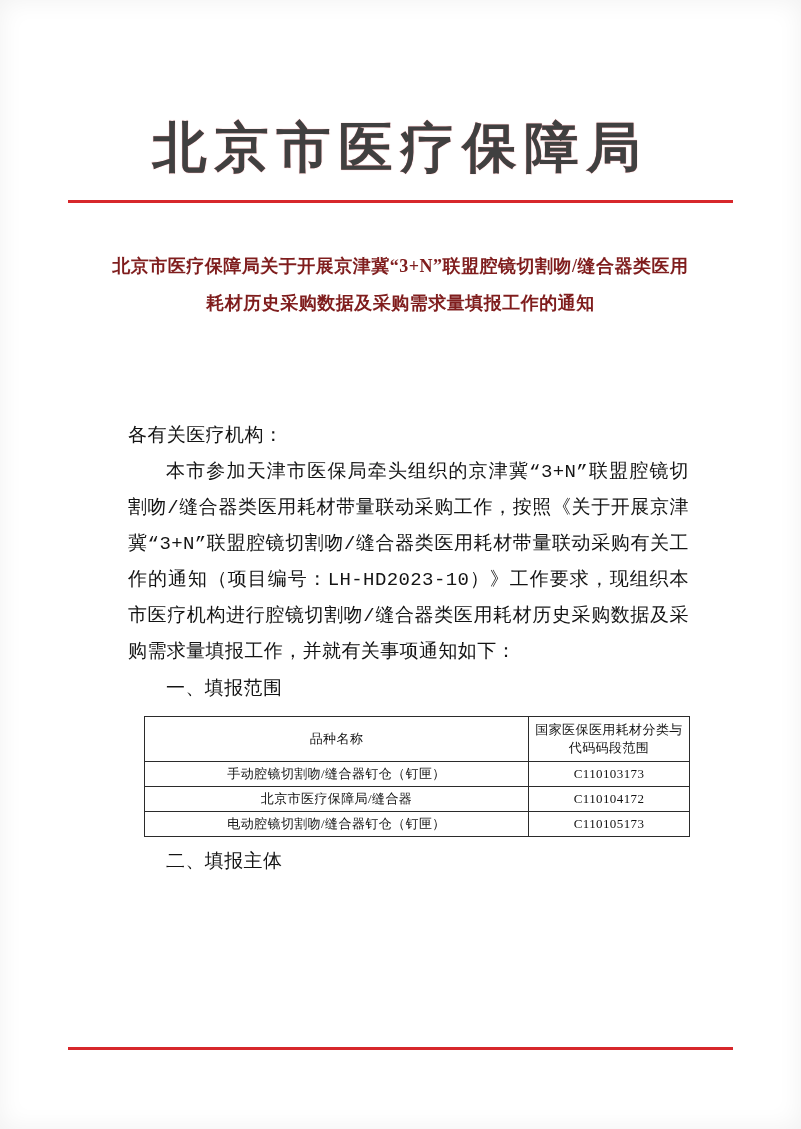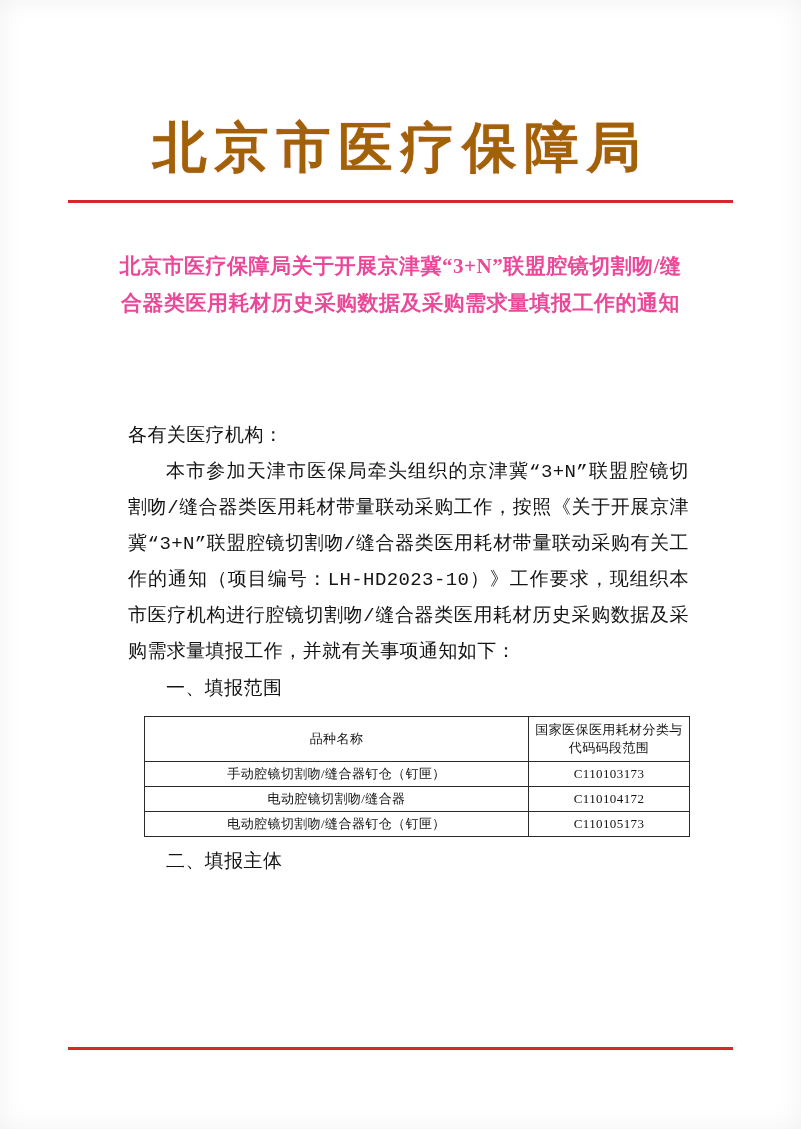--- a/index.html
+++ b/index.html
@@ -26,21 +26,21 @@
     top: 0; left: 0; right: 0; bottom: 0;
     pointer-events: none;
     box-shadow: inset 0 0 26px rgba(0,0,0,0.06);
   }
   .masthead {
     position: absolute;
     top: 112px;
     left: 0;
     right: 0;
     text-align: center;
-    color: #a16207;
+    color: #404040;
     font-family: "DejaVu Serif", "Liberation Serif", serif;
     font-weight: bold;
     font-size: 54px;
     letter-spacing: 8px;
     white-space: nowrap;
     text-shadow: 0 0 1px rgba(215,39,43,0.6);
   }
   .rule-top {
     position: absolute;
     left: 68px;
@@ -56,24 +56,24 @@
     bottom: 79px;
     height: 3px;
     background: #d7272b;
   }
   .doc-title {
     position: absolute;
     left: 110px;
     right: 110px;
     top: 248px;
     text-align: center;
-    font-size: 21px;
+    font-size: 18px;
     font-weight: bold;
     line-height: 37px;
-    color: #ec4899;
+    color: #7f1d1d;
     letter-spacing: 0.5px;
   }
   .body-text {
     position: absolute;
     left: 128px;
     right: 112px;
     top: 418px;
     font-size: 19px;
     line-height: 36px;
     color: #141414;
@@ -152,21 +152,21 @@
             <th>品种名称</th>
             <th>国家医保医用耗材分类与代码码段范围</th>
           </tr>
         </thead>
         <tbody>
           <tr>
             <td>手动腔镜切割吻/缝合器钉仓（钉匣）</td>
             <td>C110103173</td>
           </tr>
           <tr>
-            <td>电动腔镜切割吻/缝合器</td>
+            <td>北京市医疗保障局/缝合器</td>
             <td>C110104172</td>
           </tr>
           <tr>
             <td>电动腔镜切割吻/缝合器钉仓（钉匣）</td>
             <td>C110105173</td>
           </tr>
         </tbody>
       </table>
     </div>
 

